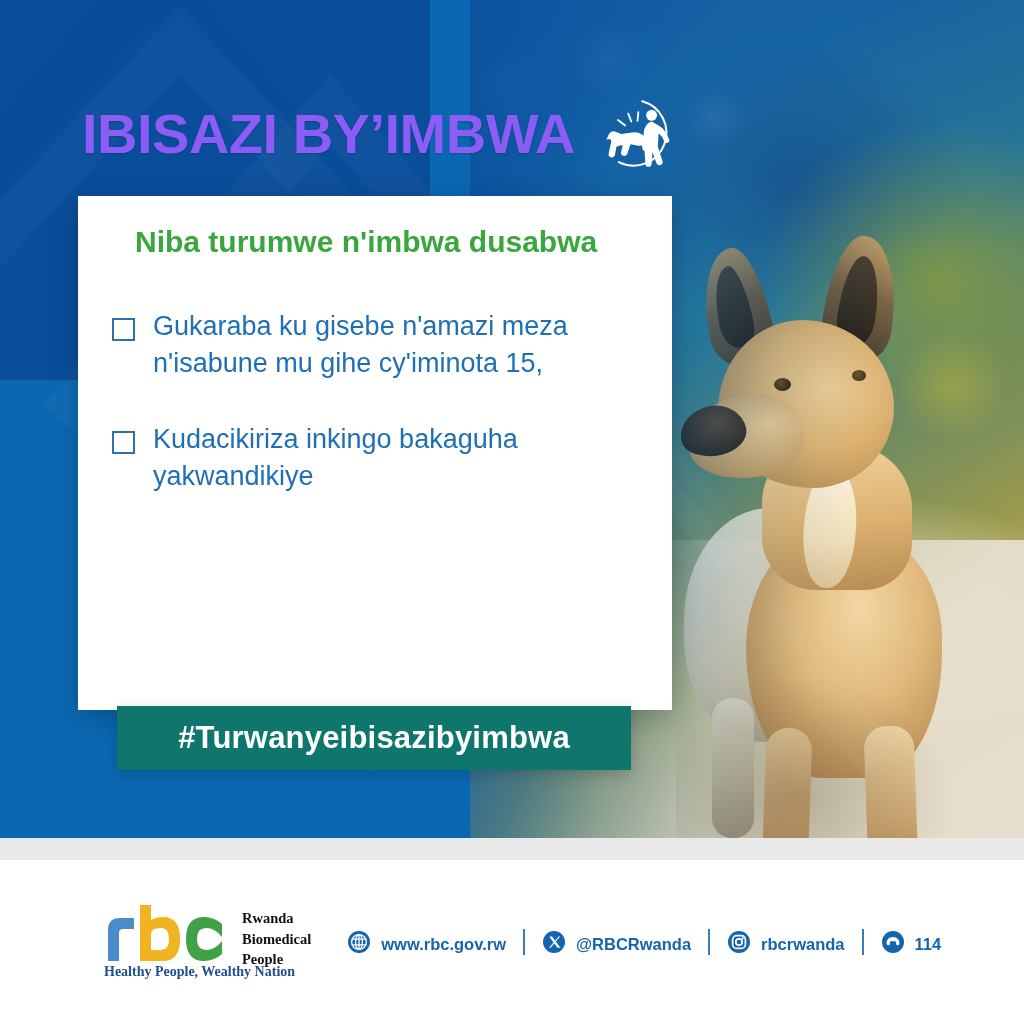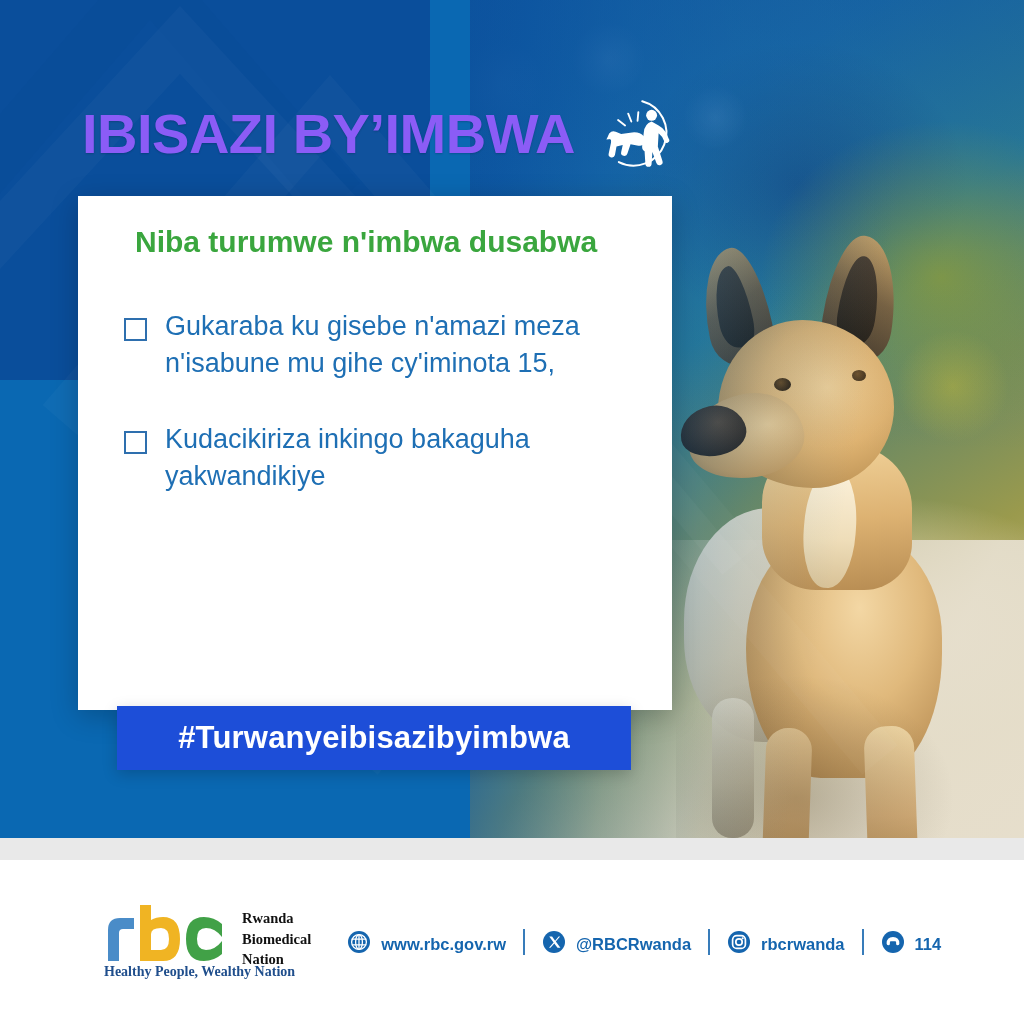--- a/index.html
+++ b/index.html
@@ -87,27 +87,27 @@
   .title{font-size:56px;font-weight:bold;color:#8b5cf6;letter-spacing:-.5px;line-height:1;
          font-family:"Liberation Sans",sans-serif;white-space:nowrap;
          text-shadow:0 1px 2px rgba(0,0,0,.18);}
   .title-icon{width:78px;height:78px;flex:none;}
 
   
   .card{position:absolute;left:78px;top:196px;width:594px;height:514px;background:#ffffff;
         box-shadow:0 6px 26px rgba(0,0,0,.22);}
   .card-head{position:absolute;left:42px;top:26px;width:470px;color:#3AA63E;
         font-size:30px;font-weight:bold;line-height:1.32;margin-left:15px;}
-  .list{position:absolute;left:46px;top:112px;width:520px;}
+  .list{position:absolute;left:34px;top:112px;width:520px;}
   .item{display:flex;align-items:flex-start;gap:18px;margin-bottom:38px;}
   .chk{flex:none;width:19px;height:19px;border:2px solid #2E6FAE;margin-top:10px;background:#fff;}
   .item-txt{color:#1E6FB4;font-size:27px;line-height:1.38;}
 
   
-  .ribbon{position:absolute;left:117px;top:706px;width:514px;height:64px;background:#1d4ed8;
+  .ribbon{position:absolute;left:117px;top:706px;width:514px;height:64px;background:#0f766e;
           display:flex;align-items:center;justify-content:center;
           box-shadow:0 4px 14px rgba(0,0,0,.18);}
   .ribbon span{color:#ffffff;font-size:31px;font-weight:bold;letter-spacing:.2px;}
 
   
   .grayline{position:absolute;left:0;top:838px;width:1024px;height:22px;background:#E9E9E9;}
   .footer{position:absolute;left:0;top:860px;width:1024px;height:164px;background:#ffffff;
           display:flex;align-items:center;}
   .foot-inner{display:flex;align-items:center;width:100%;padding-left:104px;}
 
@@ -234,21 +234,21 @@
                      M47 46 L57 46 Q65 46 65 35 Q65 24 57 24 Q47 24 47 30 Z" fill="#F0B423"></path>
 
             <path d="M118 20 Q110 13 100 13 Q82 13 82 35 Q82 57 100 57 Q110 57 118 50 L118 37
                      Q111 46 102 46 Q93 46 93 35 Q93 24 102 24 Q111 24 118 33 Z" fill="#41A147"></path>
           </svg>
           <div class="logo-tag">Healthy People, Wealthy Nation</div>
         </div>
         <div class="logo-name">
           <div>Rwanda</div>
           <div>Biomedical</div>
-          <div>Nation</div>
+          <div>People</div>
         </div>
       </div>
 
       <div class="socials">
 
         <div class="social">
           <svg class="sicon" viewBox="0 0 24 24">
             <circle cx="12" cy="12" r="11" fill="#1565AE"></circle>
             <g fill="none" stroke="#ffffff" stroke-width="1.3">
               <circle cx="12" cy="12" r="7.4"></circle>

